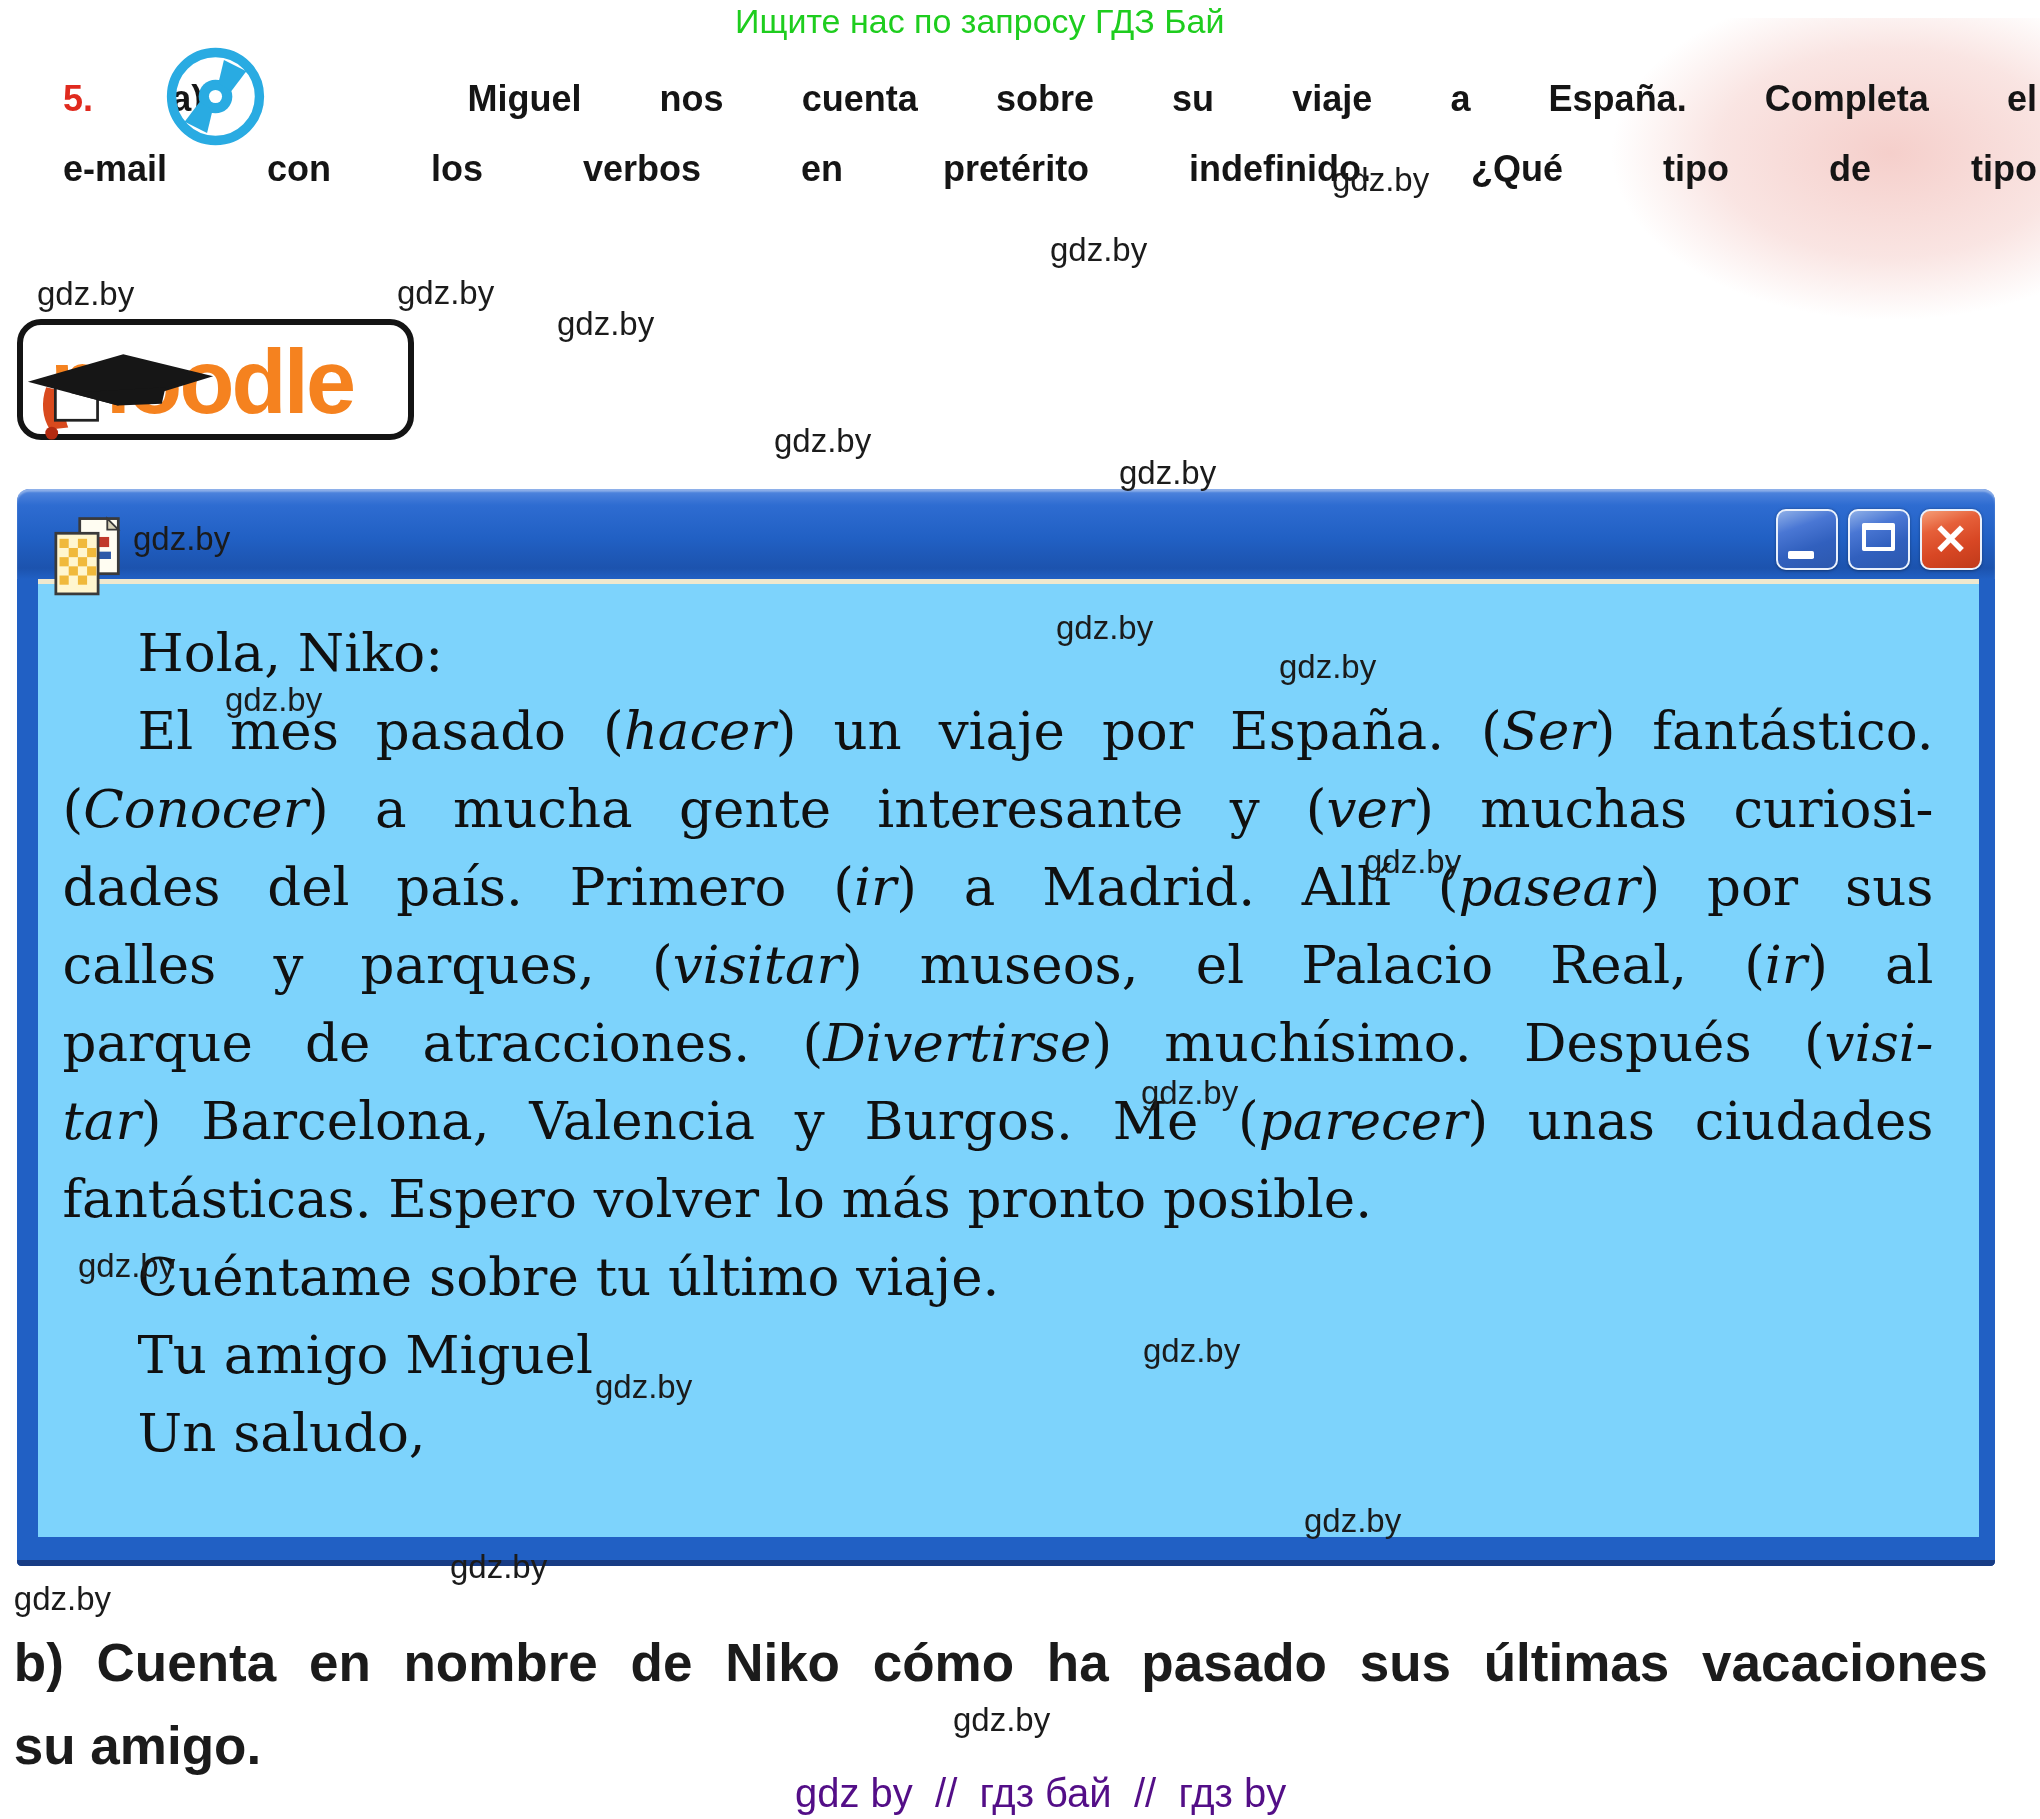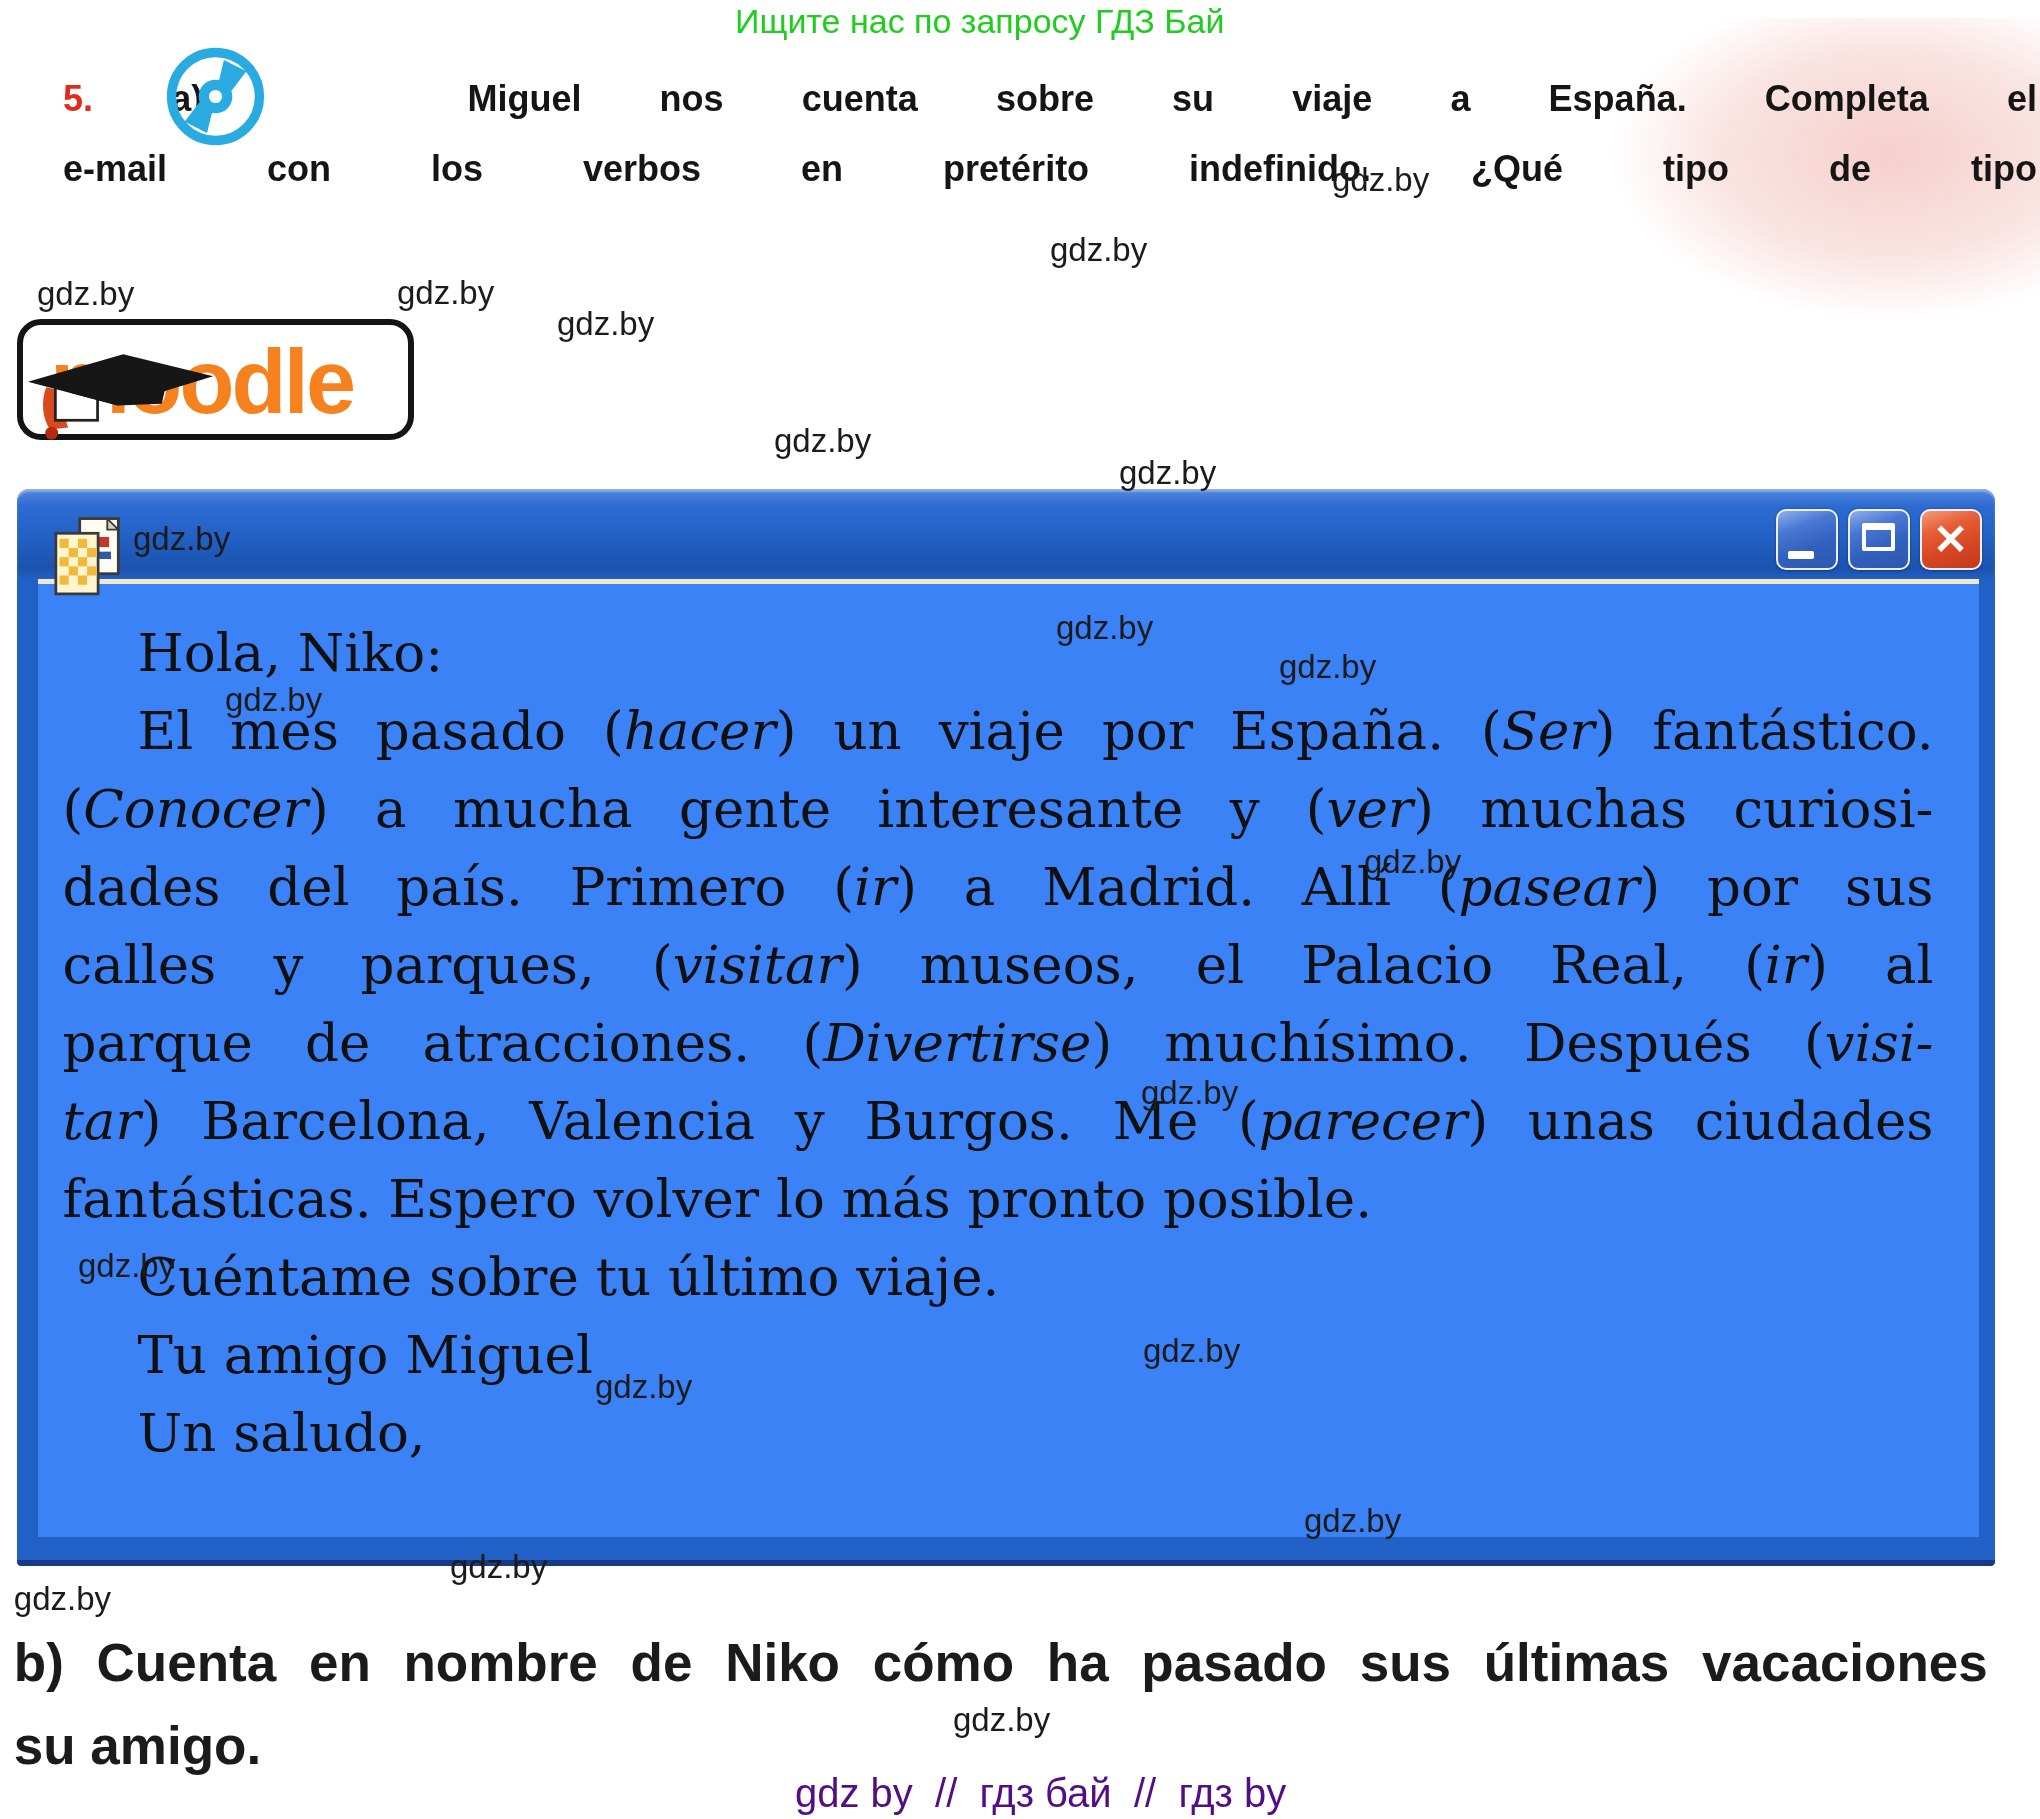--- a/index.html
+++ b/index.html
@@ -35,21 +35,21 @@
   .win-icon{position:absolute;left:26px;top:24px;width:90px;height:92px;z-index:4;}
   .controls{position:absolute;top:20px;right:13px;display:flex;gap:10px;z-index:5;}
   .wbtn{width:62px;height:61px;border:2.8px solid #EAF1FC;border-radius:10px;box-sizing:border-box;position:relative;
     box-shadow:0 0.9px 2.8px rgba(0,0,0,.35);}
   .wbtn.blue{background:linear-gradient(160deg,#8FB0E8 0%,#4A77D4 30%,#3160BE 62%,#2C58AE 100%);}
   .wbtn.red{background:linear-gradient(160deg,#F59E77 0%,#E6603A 30%,#D84724 62%,#C03A1A 100%);}
   .g-min{position:absolute;left:10px;bottom:9.2px;width:26px;height:8.3px;background:#fff;border-radius:1.8px;}
   .g-max{position:absolute;left:12px;top:12px;width:25px;height:17.4px;border:4.6px solid #fff;border-top-width:7.3px;border-radius:1.8px;}
   .g-x{position:absolute;left:0;top:0;width:100%;height:100%;display:flex;align-items:center;justify-content:center;
     color:#fff;font-size:42px;font-weight:bold;line-height:1;}
-  .win-content{position:absolute;left:21px;top:90px;width:1941px;height:958px;background:#3b82f6;}
+  .win-content{position:absolute;left:21px;top:90px;width:1941px;height:958px;background:#7dd3fc;}
   .win-content:before{content:"";position:absolute;left:0;top:0;right:0;height:4.6px;background:#EFE8CE;}
 
   
   .email-body{position:absolute;left:25px;top:35px;width:1871px;font-family:"DejaVu Serif",serif;font-size:53px;color:#101010;}
   .email-line{height:78px;line-height:78px;white-space:normal;}
   .email-line.just{text-align:justify;text-align-last:justify;}
   .email-line.ind{padding-left:75px;}
   .email-line i{font-style:italic;}
 
   

